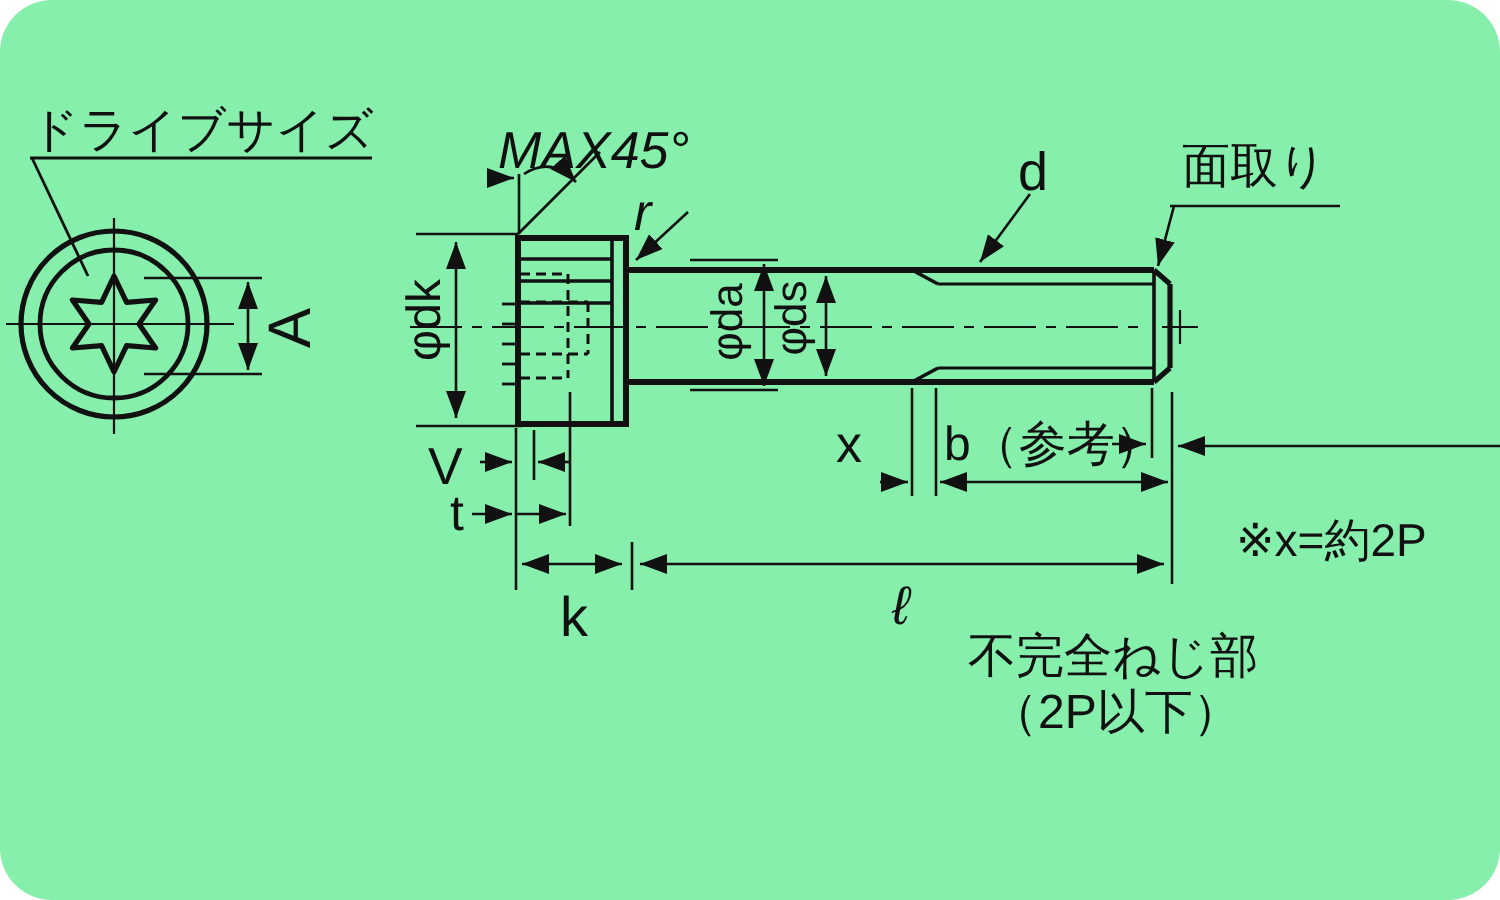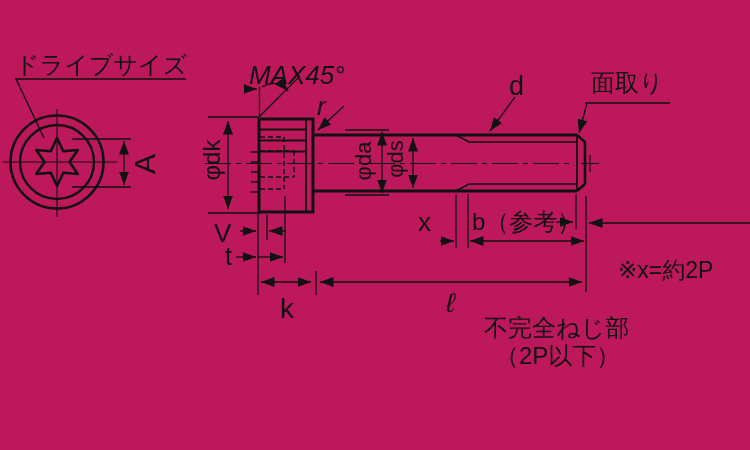--- a/index.html
+++ b/index.html
@@ -4,23 +4,24 @@
 <style>
   html, body {
     margin: 0;
     padding: 0;
     background: #ffffff;
   }
   .canvas {
     position: relative;
     width: 750px;
     height: 450px;
-    background: #be185d;
+    background: #86efac;
     overflow: hidden;
     font-family: "Liberation Sans", "DejaVu Sans", sans-serif;
+    border-radius: 26px;
   }
   svg text {
     fill: #111111;
     font-family: "Liberation Sans", "DejaVu Sans", sans-serif;
   }
   .jp   { font-size: 24px; }
   .ital { font-style: italic; }
 </style>
 </head>
 <body>

